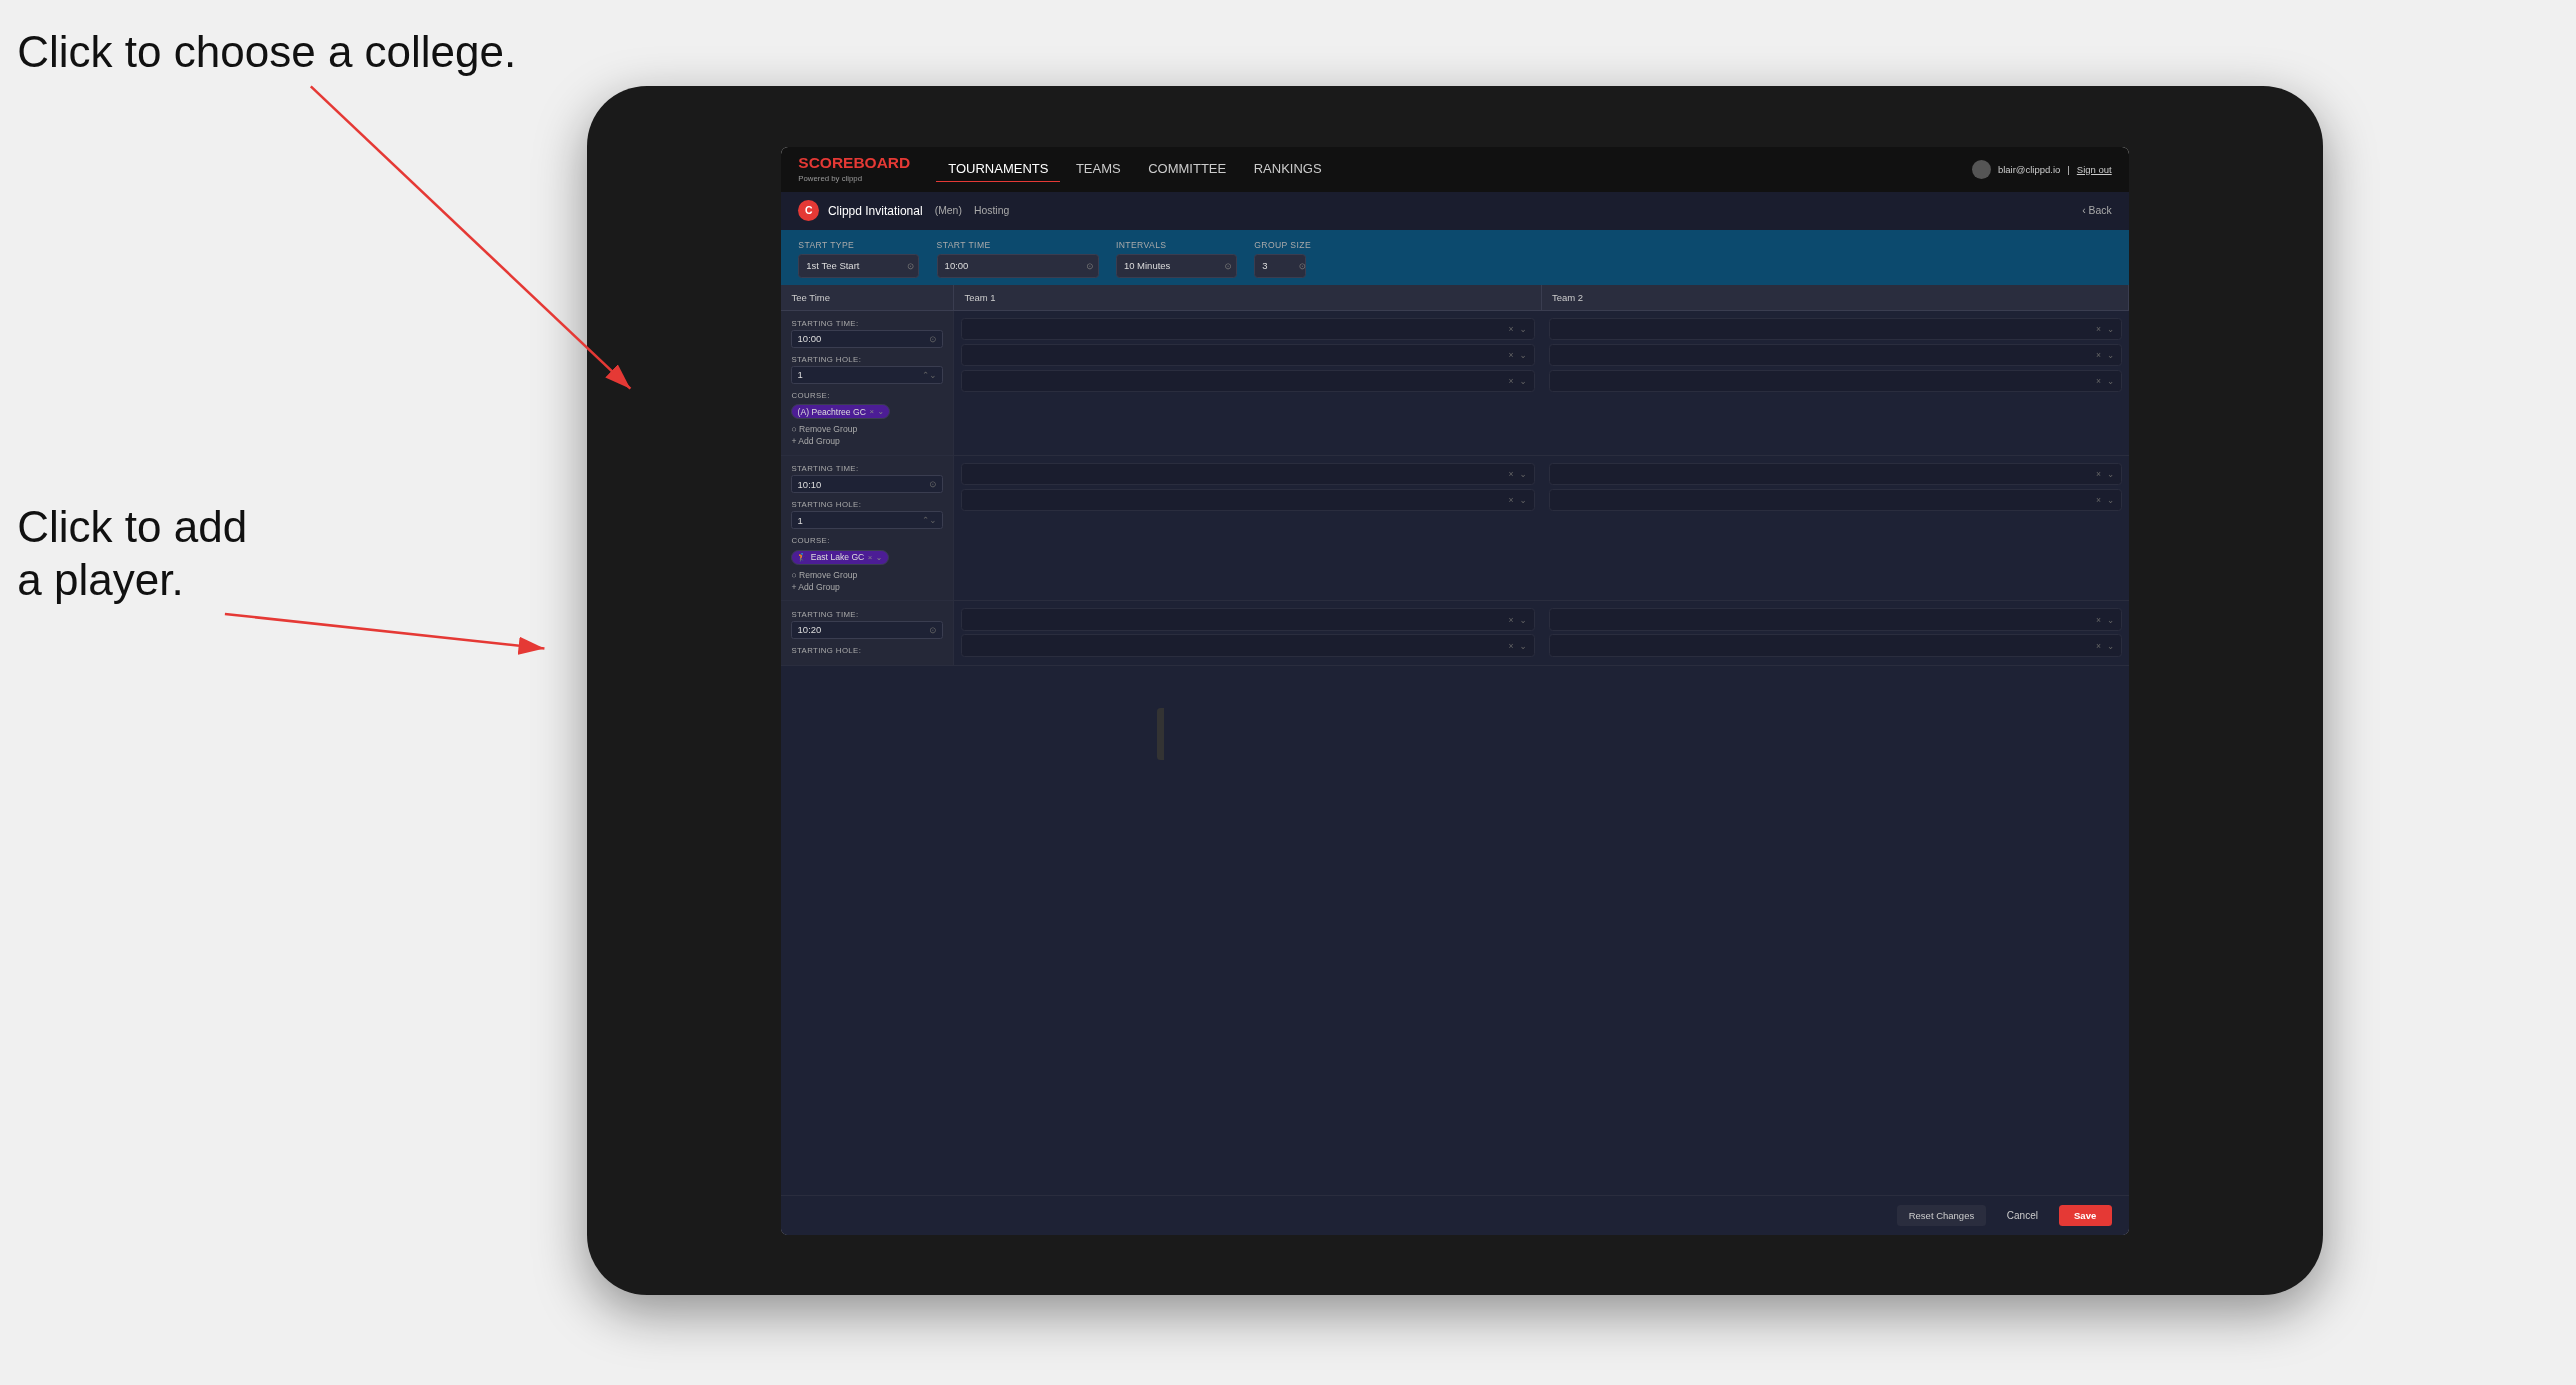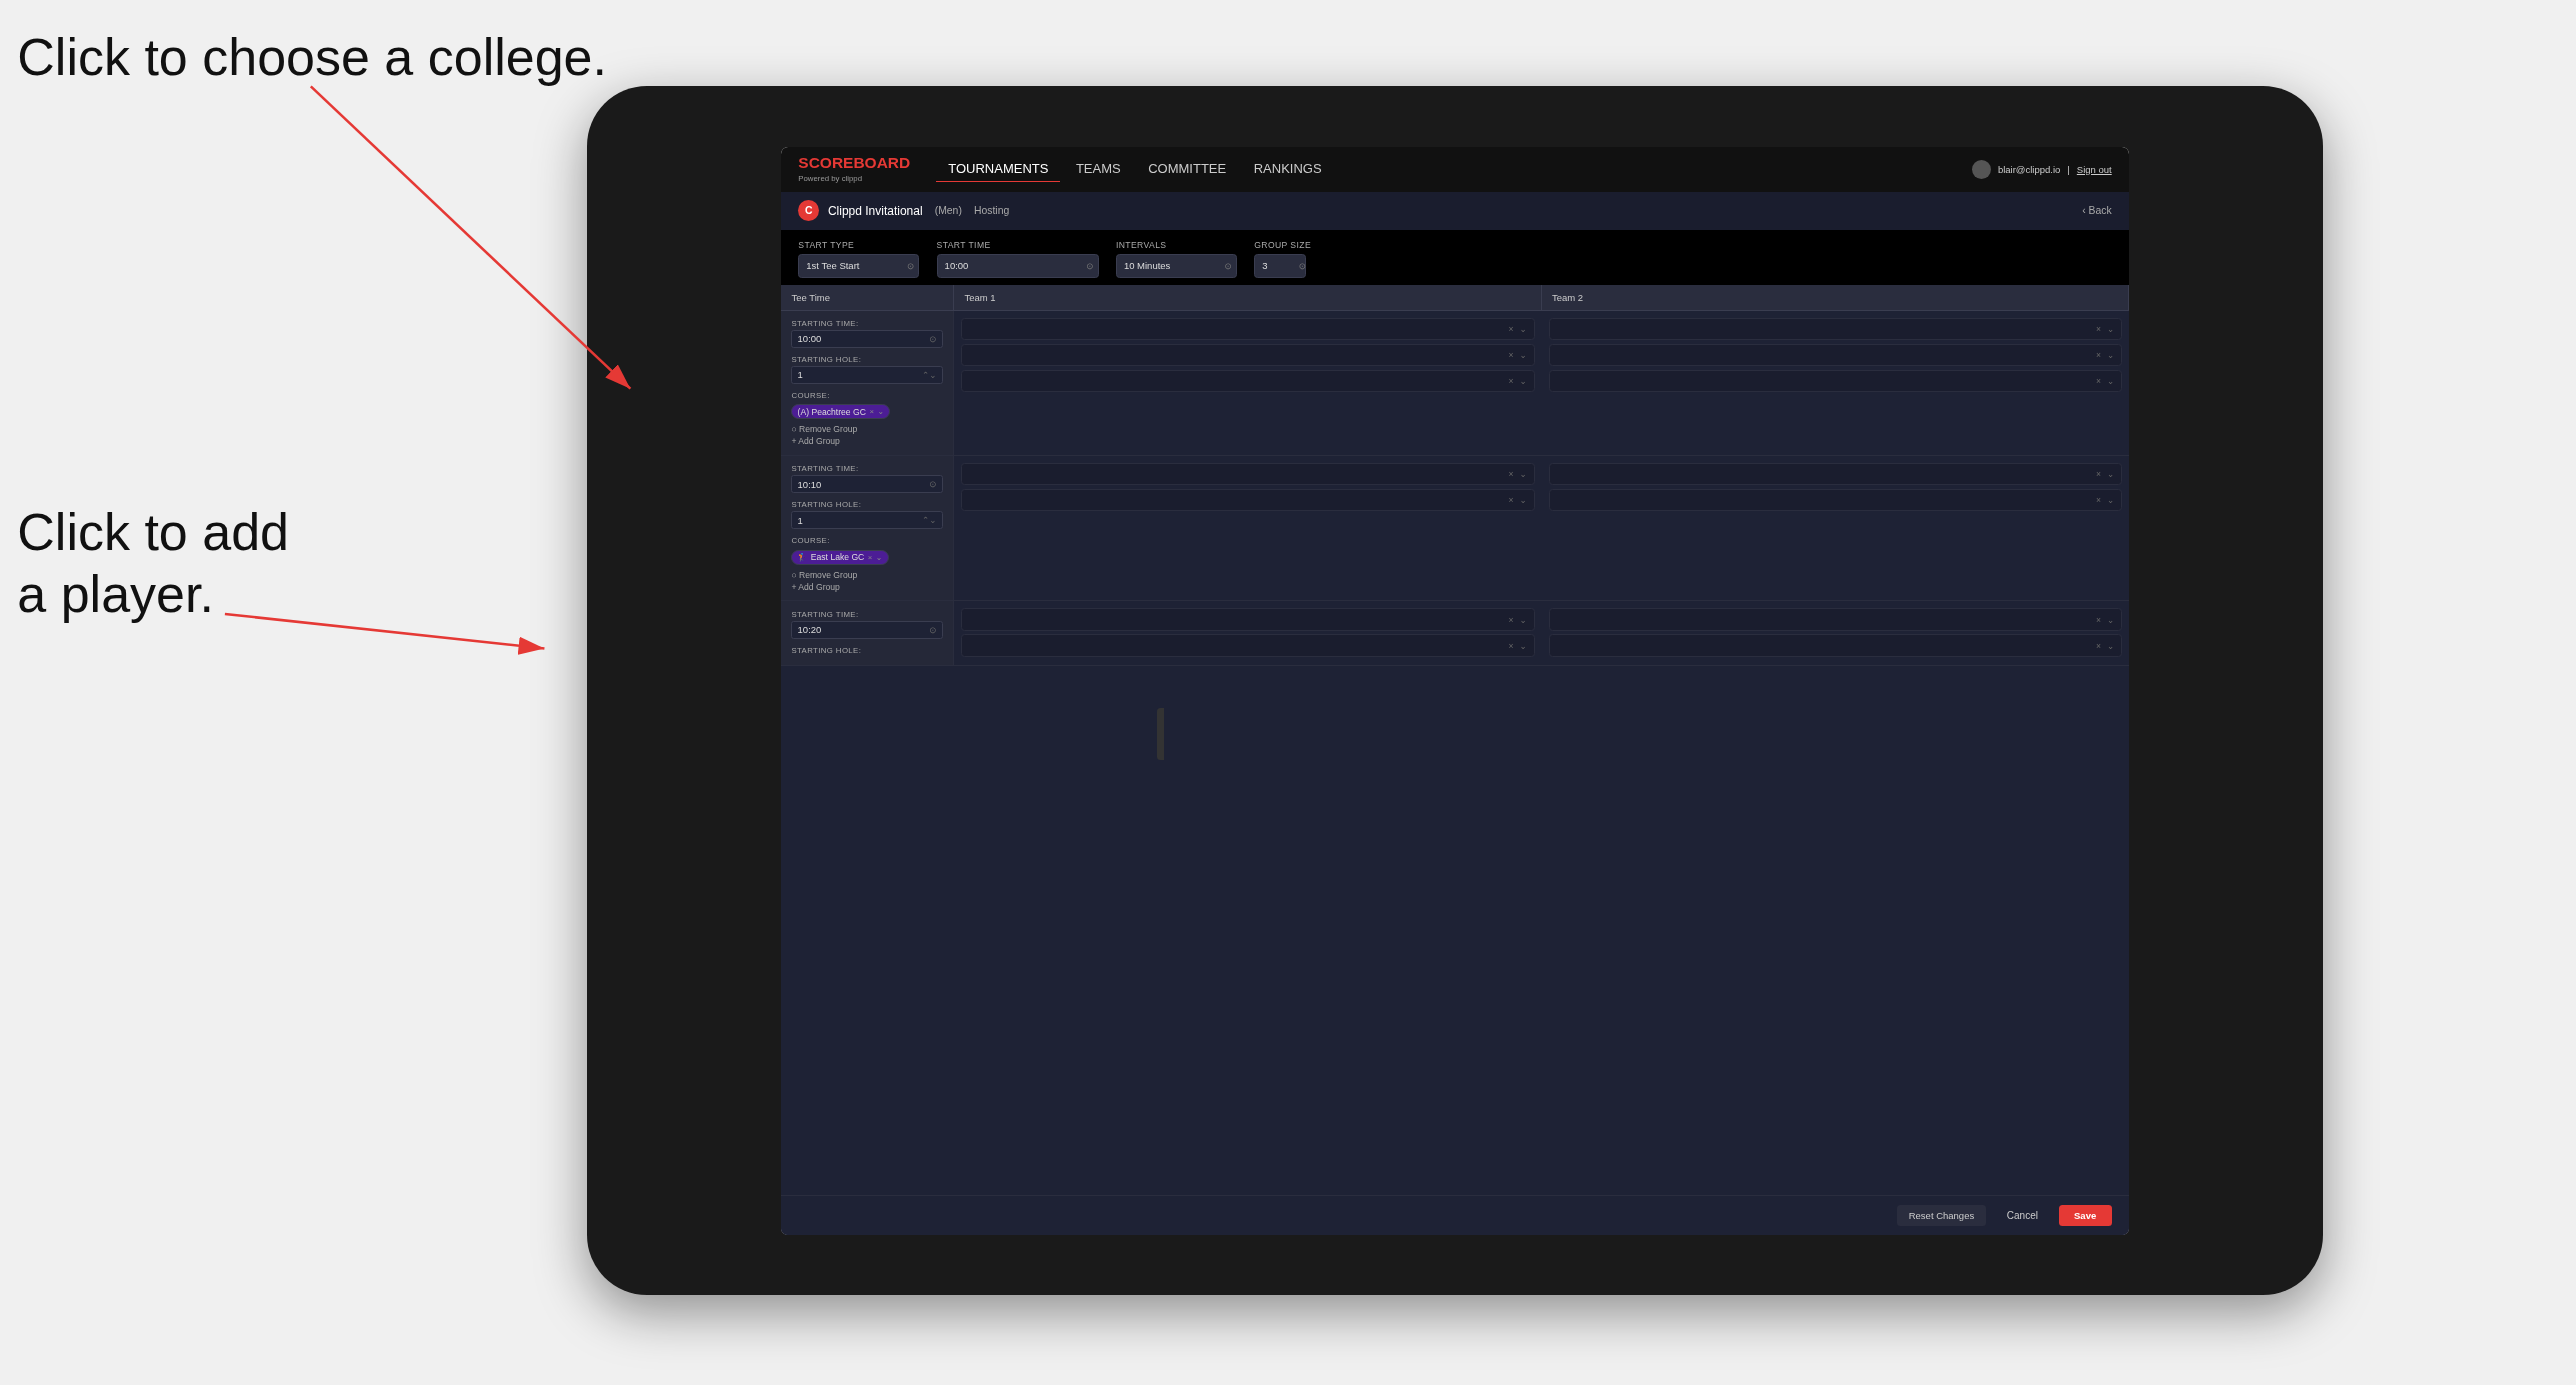--- a/index.html
+++ b/index.html
@@ -8,21 +8,21 @@
       font-family: Arial, sans-serif;
       width: 2576px;
       height: 1386px;
       position: relative;
       overflow: hidden;
     }
 
     
     .annotation {
       position: absolute;
-      font-size: 52px;
+      font-size: 44px;
       font-weight: 400;
       color: #111;
       line-height: 1.2;
       z-index: 10;
     }
 
     
     .arrow-svg {
       position: absolute;
       z-index: 10;
@@ -159,21 +159,21 @@
     .content-area {
       background: #1e2235;
       flex: 1;
       overflow: hidden;
       display: flex;
       flex-direction: column;
     }
 
     
     .controls-row {
-      background: #000000;
+      background: #0c4a6e;
       padding: 10.4px 17.3px 7px;
       display: flex;
       gap: 17.3px;
       flex-shrink: 0;
     }
     .control-group {
       display: flex;
       flex-direction: column;
       gap: 3.5px;
     }

